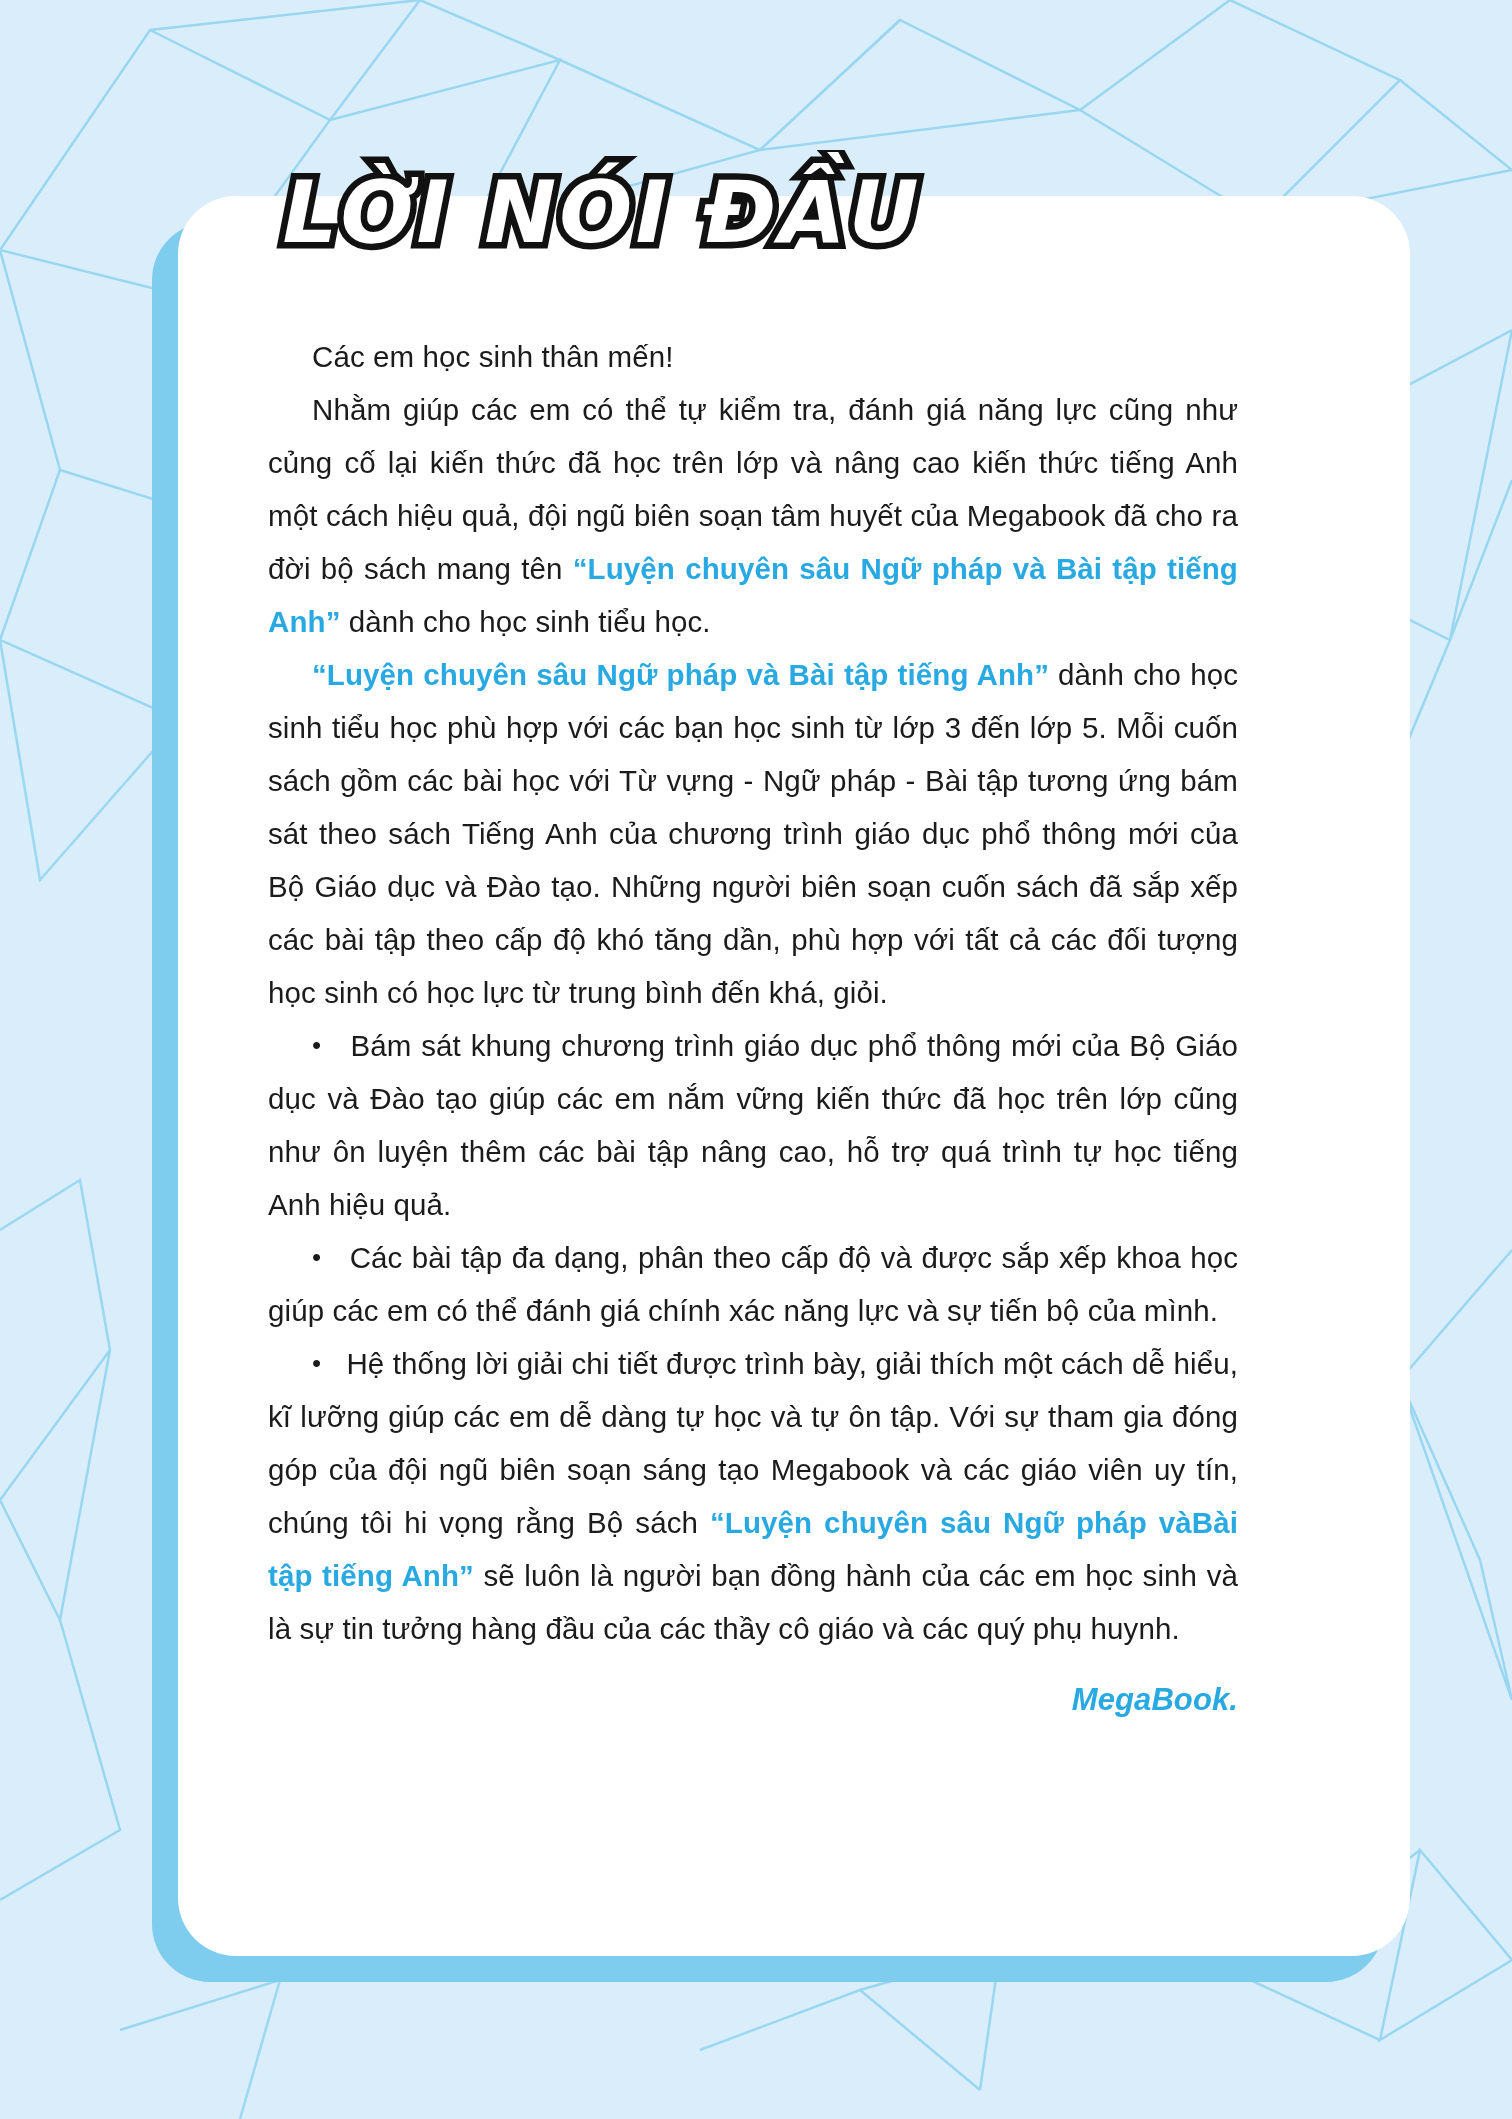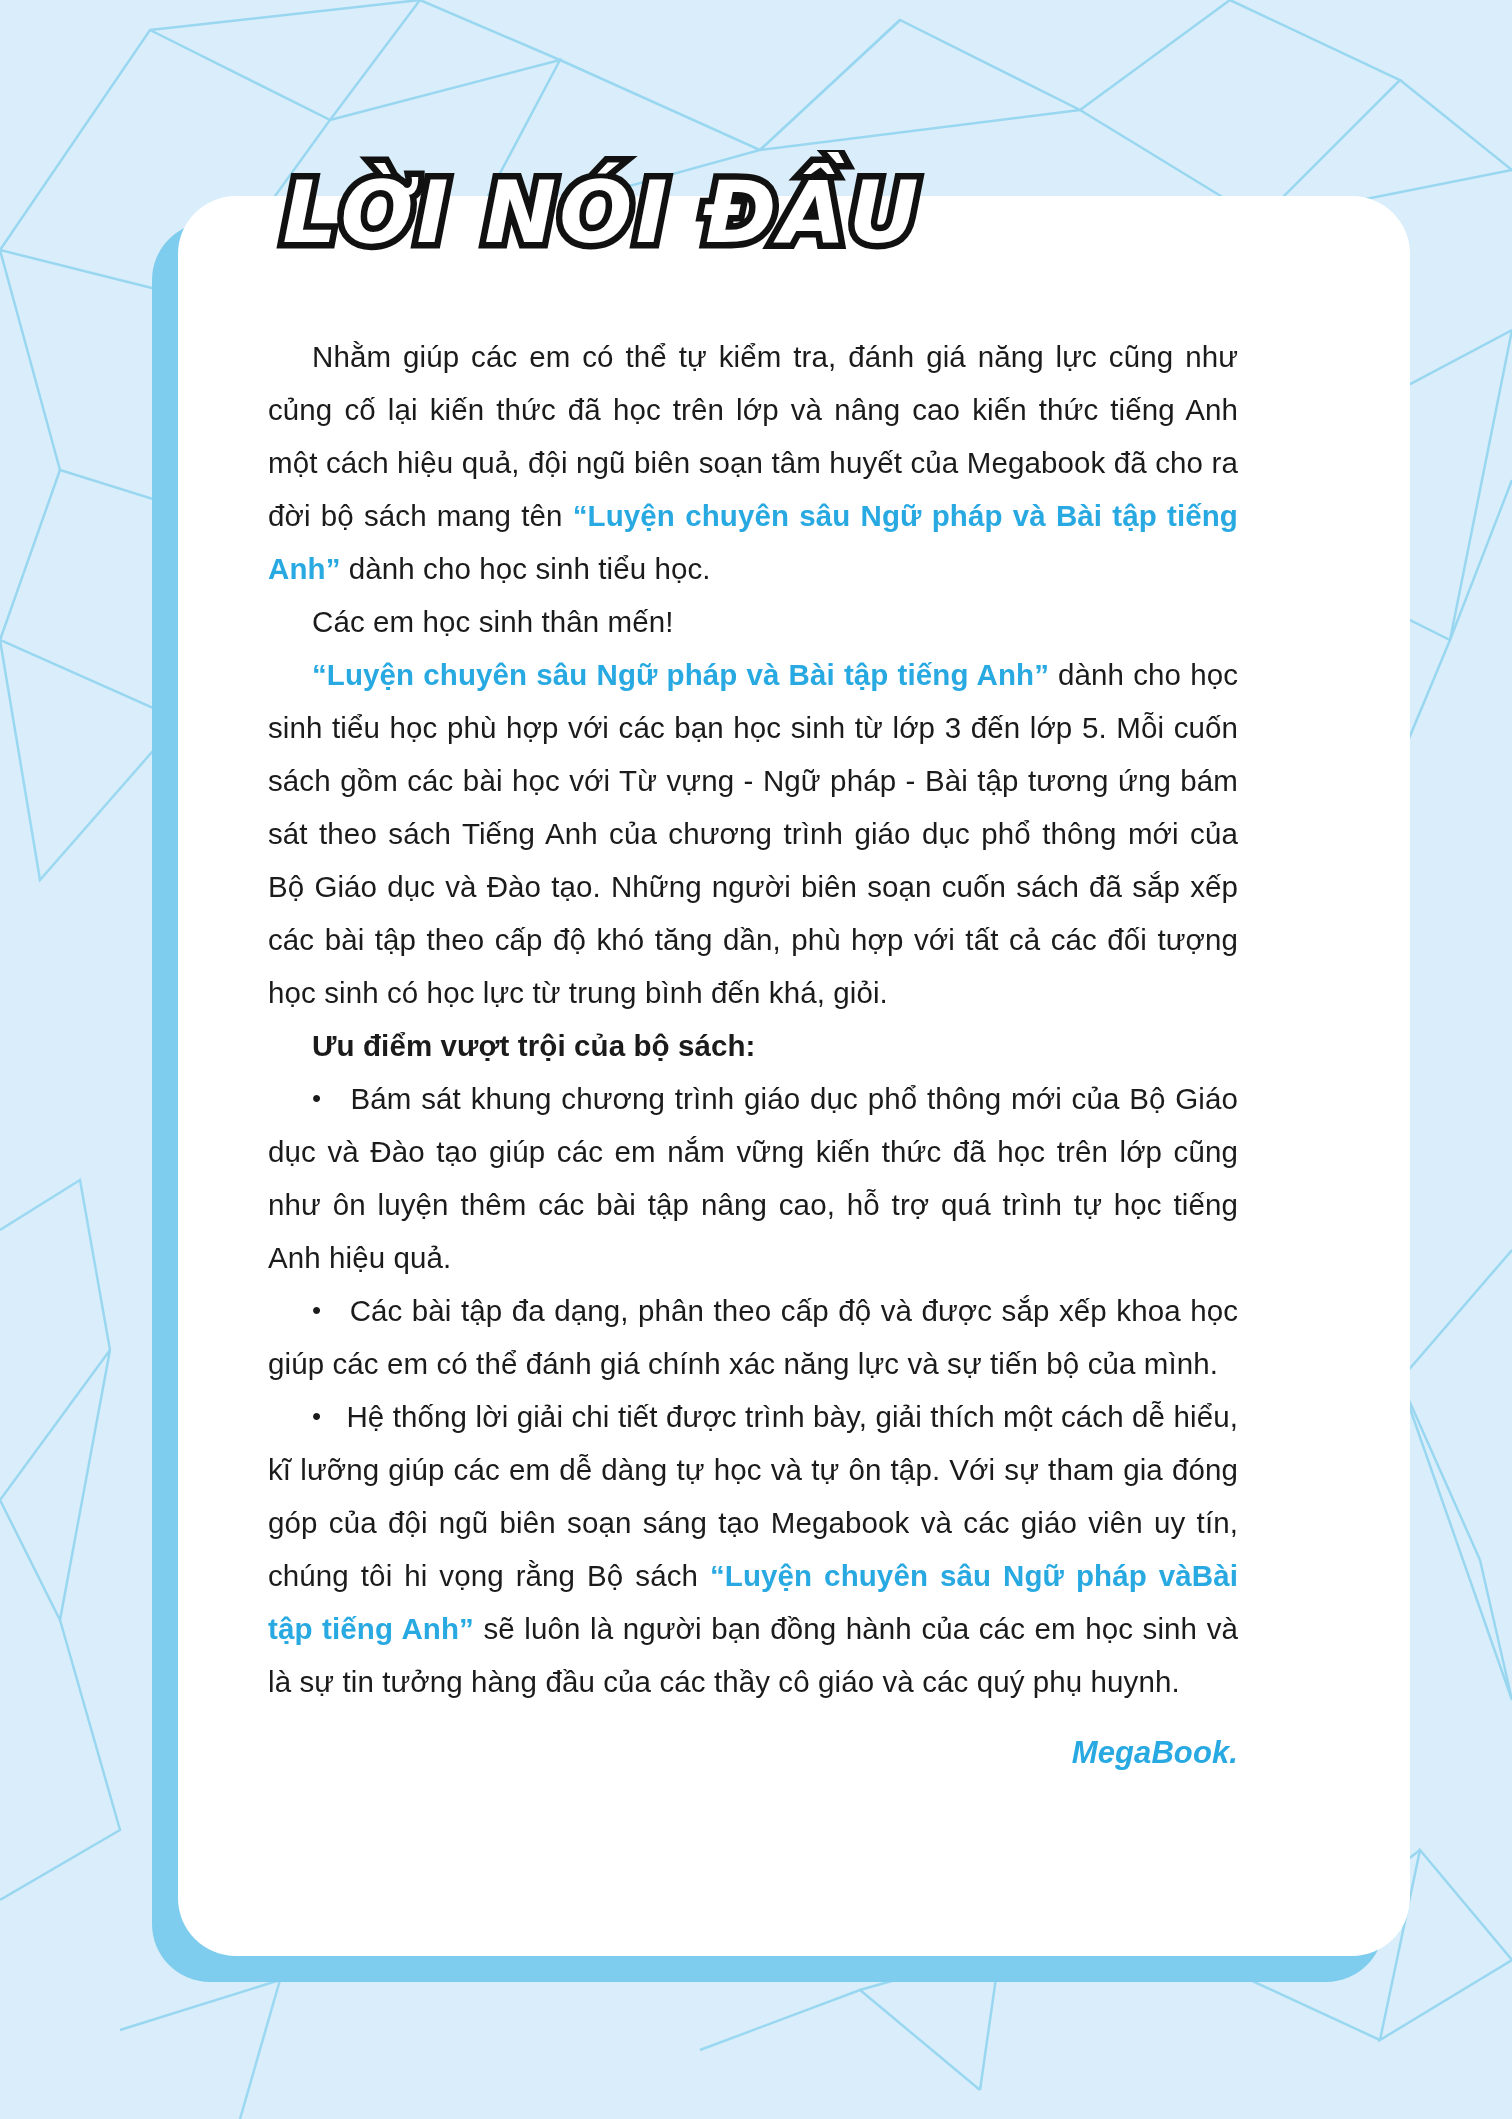--- a/index.html
+++ b/index.html
@@ -147,35 +147,32 @@
 <div id="card"></div>
 
 <div id="title-wrap">
   <svg id="title-svg" width="760" height="130" viewBox="0 0 760 130">
     <text id="title-outer" x="380" y="92" text-anchor="middle" font-family="'DejaVu Sans', sans-serif" font-size="86" font-weight="bold" font-style="italic" fill="#ffffff" stroke="#111111" stroke-width="13" paint-order="stroke" letter-spacing="3">LỜI NÓI ĐẦU</text>
   </svg>
 </div>
 
 <div id="content">
 
+  <p class="indent no-justify">
+    <span>Các em học sinh thân mến!</span>
+  </p>
+
   <p class="indent">
     <span>Nhằm giúp các em có thể tự kiểm tra, đánh giá năng lực cũng như củng cố lại kiến thức đã học trên lớp và nâng cao kiến thức tiếng Anh một cách hiệu quả, đội ngũ biên soạn tâm huyết của Megabook đã cho ra đời bộ sách mang tên </span><span class="hl">“Luyện chuyên sâu Ngữ pháp và Bài tập tiếng Anh”</span><span> dành cho học sinh tiểu học.</span>
-  </p>
-
-  <p class="indent no-justify">
-    <span>Các em học sinh thân mến!</span>
   </p>
 
   <p class="indent">
     <span class="hl">“Luyện chuyên sâu Ngữ pháp và Bài tập tiếng Anh”</span><span> dành cho học sinh tiểu học phù hợp với các bạn học sinh từ lớp 3 đến lớp 5. Mỗi cuốn sách gồm các bài học với Từ vựng - Ngữ pháp - Bài tập tương ứng bám sát theo sách Tiếng Anh của chương trình giáo dục phổ thông mới của Bộ Giáo dục và Đào tạo. Những người biên soạn cuốn sách đã sắp xếp các bài tập theo cấp độ khó tăng dần, phù hợp với tất cả các đối tượng học sinh có học lực từ trung bình đến khá, giỏi.</span>
   </p>
 
-  <p class="indent no-justify">
-    <span class="bold-dark">Ưu điểm vượt trội của bộ sách:</span>
-  </p>
 
   <p class="bullet-line">
     <span class="bullet-dot">•</span>&nbsp;&nbsp;&nbsp;<span>Bám sát khung chương trình giáo dục phổ thông mới của Bộ Giáo dục và Đào tạo giúp các em nắm vững kiến thức đã học trên lớp cũng như ôn luyện thêm các bài tập nâng cao, hỗ trợ quá trình tự học tiếng Anh hiệu quả.</span>
   </p>
 
   <p class="bullet-line">
     <span class="bullet-dot">•</span>&nbsp;&nbsp;&nbsp;<span>Các bài tập đa dạng, phân theo cấp độ và được sắp xếp khoa học giúp các em có thể đánh giá chính xác năng lực và sự tiến bộ của mình.</span>
   </p>
 
   <p class="bullet-line">

